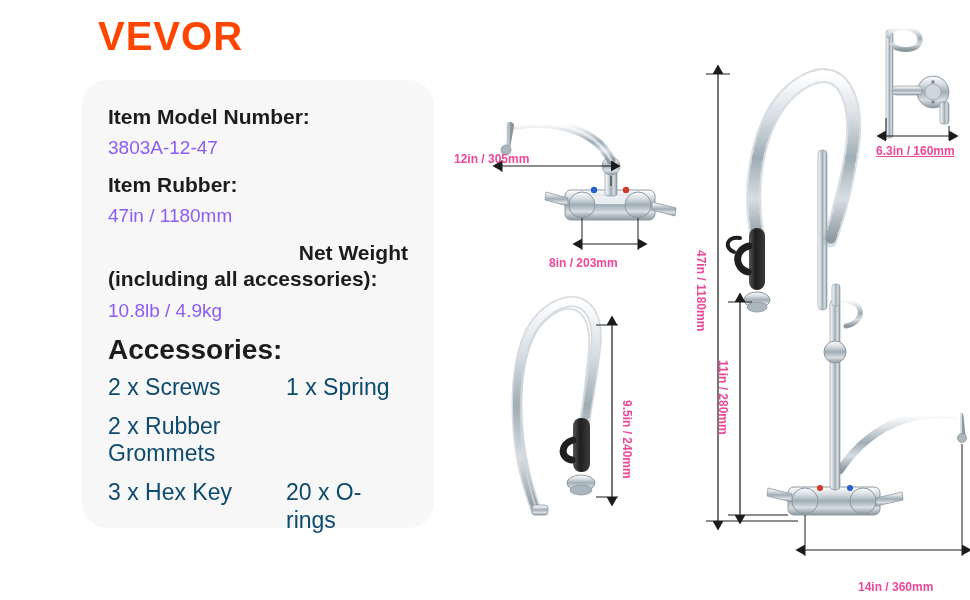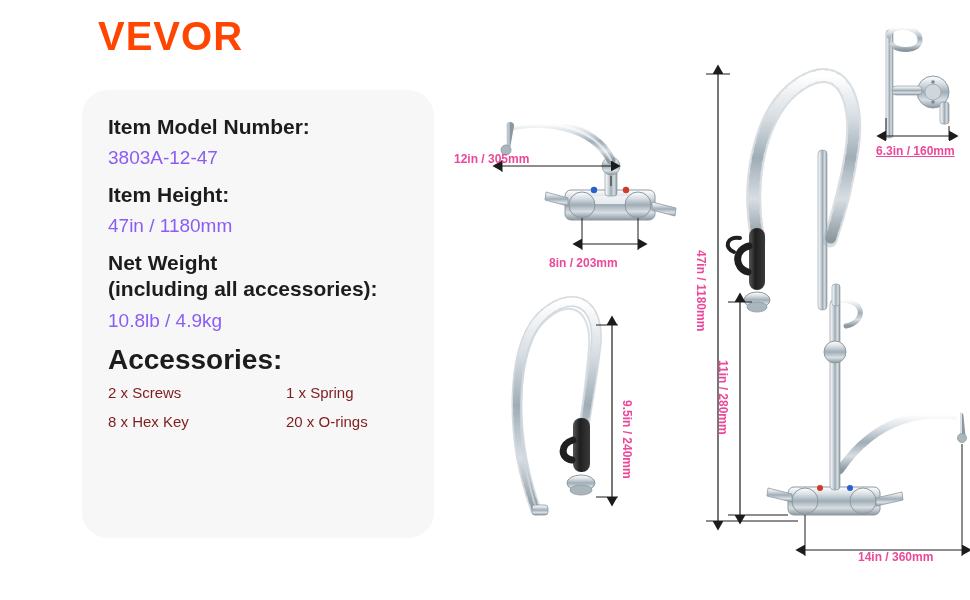--- a/index.html
+++ b/index.html
@@ -31,52 +31,52 @@
     font-weight: bold;
     letter-spacing: 1px;
     color: #ff4500;
     line-height: 1;
   }
 
   
   .spec-card {
     position: absolute;
     left: 42px;
-    top: 90px;
+    top: 80px;
     width: 352px;
     height: 448px;
     background: #f7f7f7;
     border-radius: 26px;
     box-sizing: border-box;
     padding: 24px 26px 10px 26px;
   }
   .spec-label {
     font-size: 21px;
     font-weight: bold;
     color: #1c1c1c;
     margin: 0 0 6px 0;
     line-height: 1.25;
   }
   .spec-value {
     font-size: 19px;
     color: #8b5cf6;
     margin: 0 0 12px 0;
     line-height: 1.25;
   }
-  .spec-label.tight { margin-bottom: 0; }
+  .spec-label.tight { margin-bottom: 0; text-align: right; }
   .acc-head {
     font-size: 28px;
     font-weight: bold;
     color: #1c1c1c;
     margin: 4px 0 8px 0;
   }
   .acc-row {
     display: flex;
-    font-size: 15px;
-    color: #7f1d1d;
+    font-size: 23px;
+    color: #0c4a6e;
     margin-bottom: 11px;
     line-height: 1.2;
   }
   .acc-col1 { width: 178px; }
   .acc-col2 { flex: 1; }
 
   
   .dim {
     position: absolute;
     font-size: 12px;
@@ -103,35 +103,39 @@
 <body>
 
 <div class="page">
 
   <div class="brand">VEVOR</div>
 
   <div class="spec-card">
     <div class="spec-label">Item Model Number:</div>
     <div class="spec-value">3803A-12-47</div>
 
-    <div class="spec-label">Item Height:</div>
+    <div class="spec-label">Item Rubber:</div>
     <div class="spec-value">47in / 1180mm</div>
 
     <div class="spec-label tight">Net Weight</div>
     <div class="spec-label">(including all accessories):</div>
     <div class="spec-value">10.8lb / 4.9kg</div>
 
     <div class="acc-head">Accessories:</div>
 
     <div class="acc-row">
       <div class="acc-col1">2 x Screws</div>
       <div class="acc-col2">1 x Spring</div>
     </div>
     <div class="acc-row">
-      <div class="acc-col1">8 x Hex Key</div>
+      <div class="acc-col1">2 x Rubber Grommets</div>
+      <div class="acc-col2"></div>
+    </div>
+    <div class="acc-row">
+      <div class="acc-col1">3 x Hex Key</div>
       <div class="acc-col2">20 x O-rings</div>
     </div>
   </div>
 
   <svg class="art" viewBox="0 0 970 600">
     <defs>
       <linearGradient id="steelH" x1="0" y1="0" x2="0" y2="1">
         <stop offset="0%" stop-color="#ffffff"></stop>
         <stop offset="25%" stop-color="#d8dee3"></stop>
         <stop offset="50%" stop-color="#9fadb6"></stop>
@@ -282,15 +286,15 @@
   <div class="dim" style="left:509px; top:256px;">8in / 203mm</div>
 
   <div class="dim" style="left:836px; top:144px;text-decoration:underline;">6.3in / 160mm</div>
 
   <div class="dim vertical" style="left:580px; top:400px;">9.5in / 240mm</div>
 
   <div class="dim vertical" style="left:654px; top:250px;">47in / 1180mm</div>
 
   <div class="dim vertical" style="left:676px; top:360px;">11in / 280mm</div>
 
-  <div class="dim" style="left:818px; top:550px;">14in / 360mm</div>
+  <div class="dim" style="left:818px; top:580px;">14in / 360mm</div>
 
 </div>
 
 </body></html>

